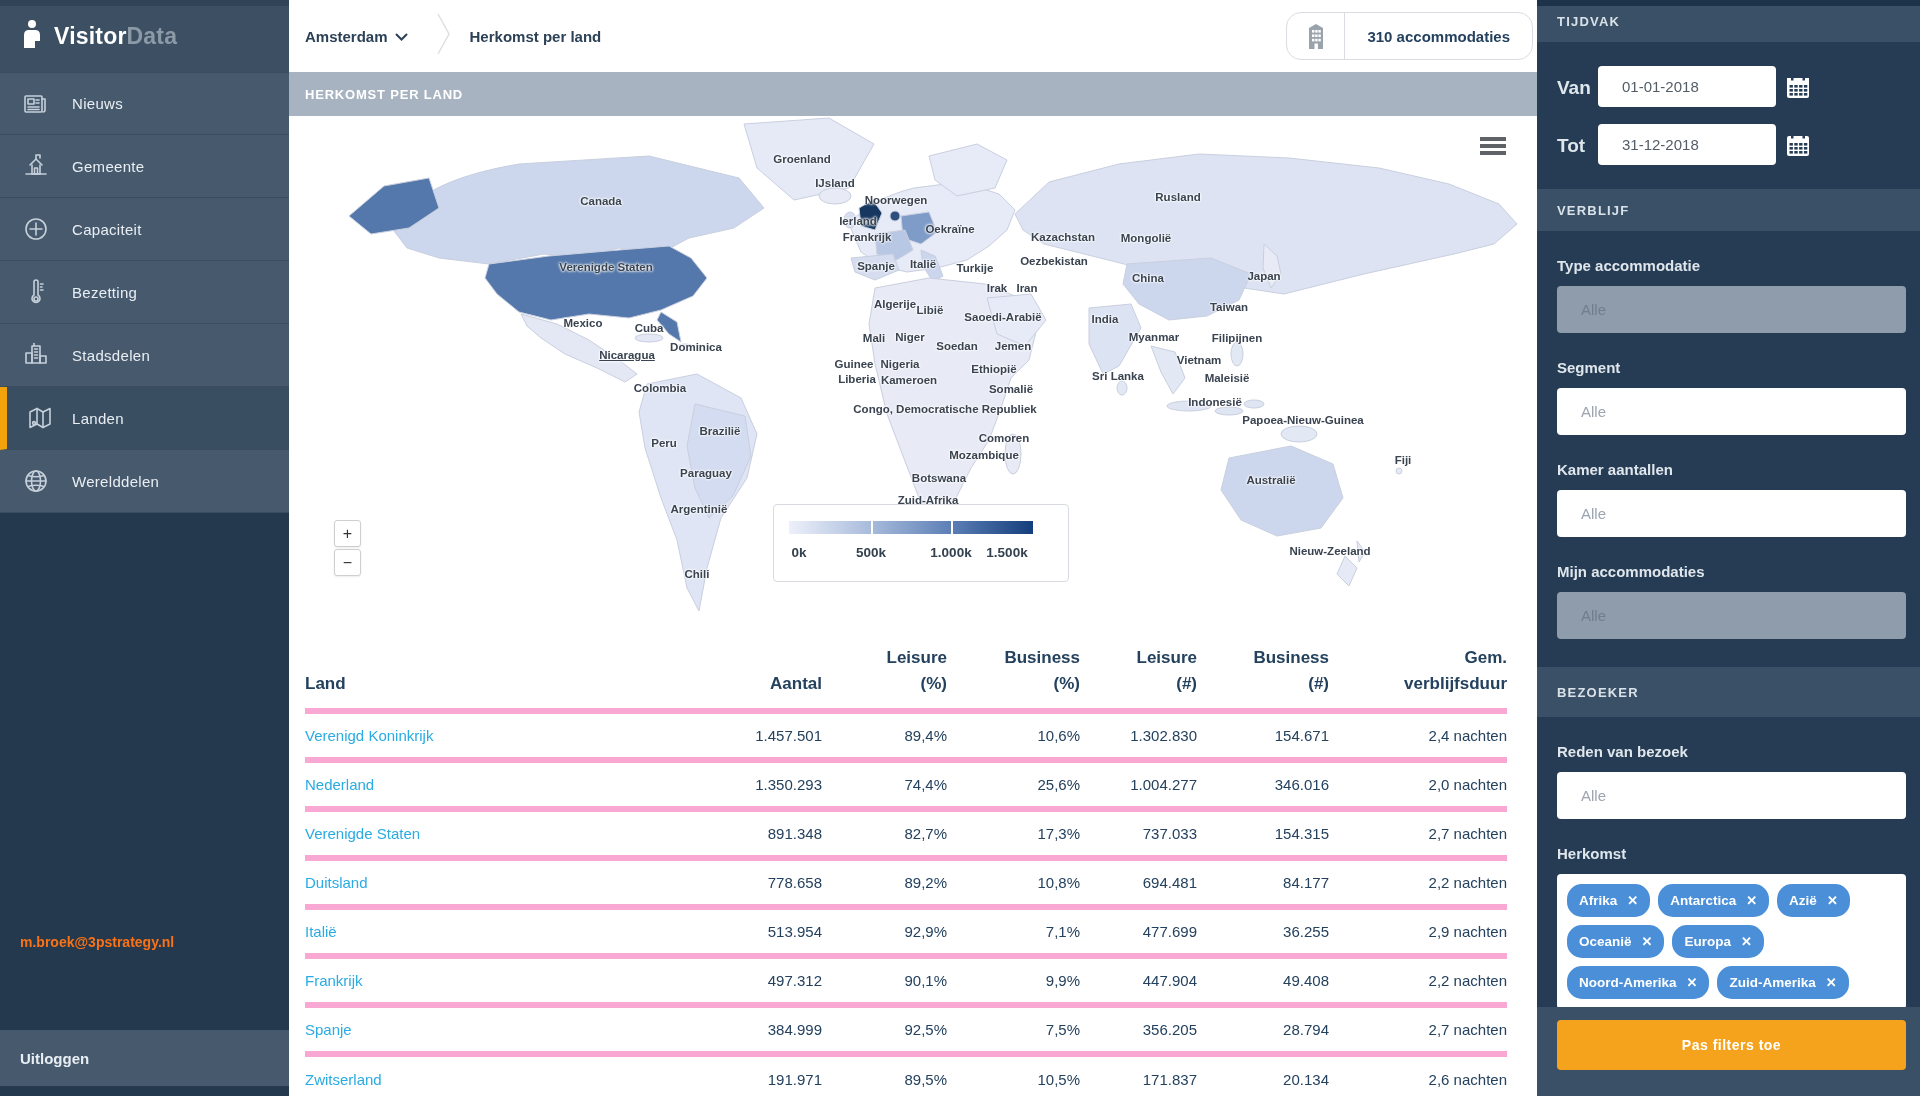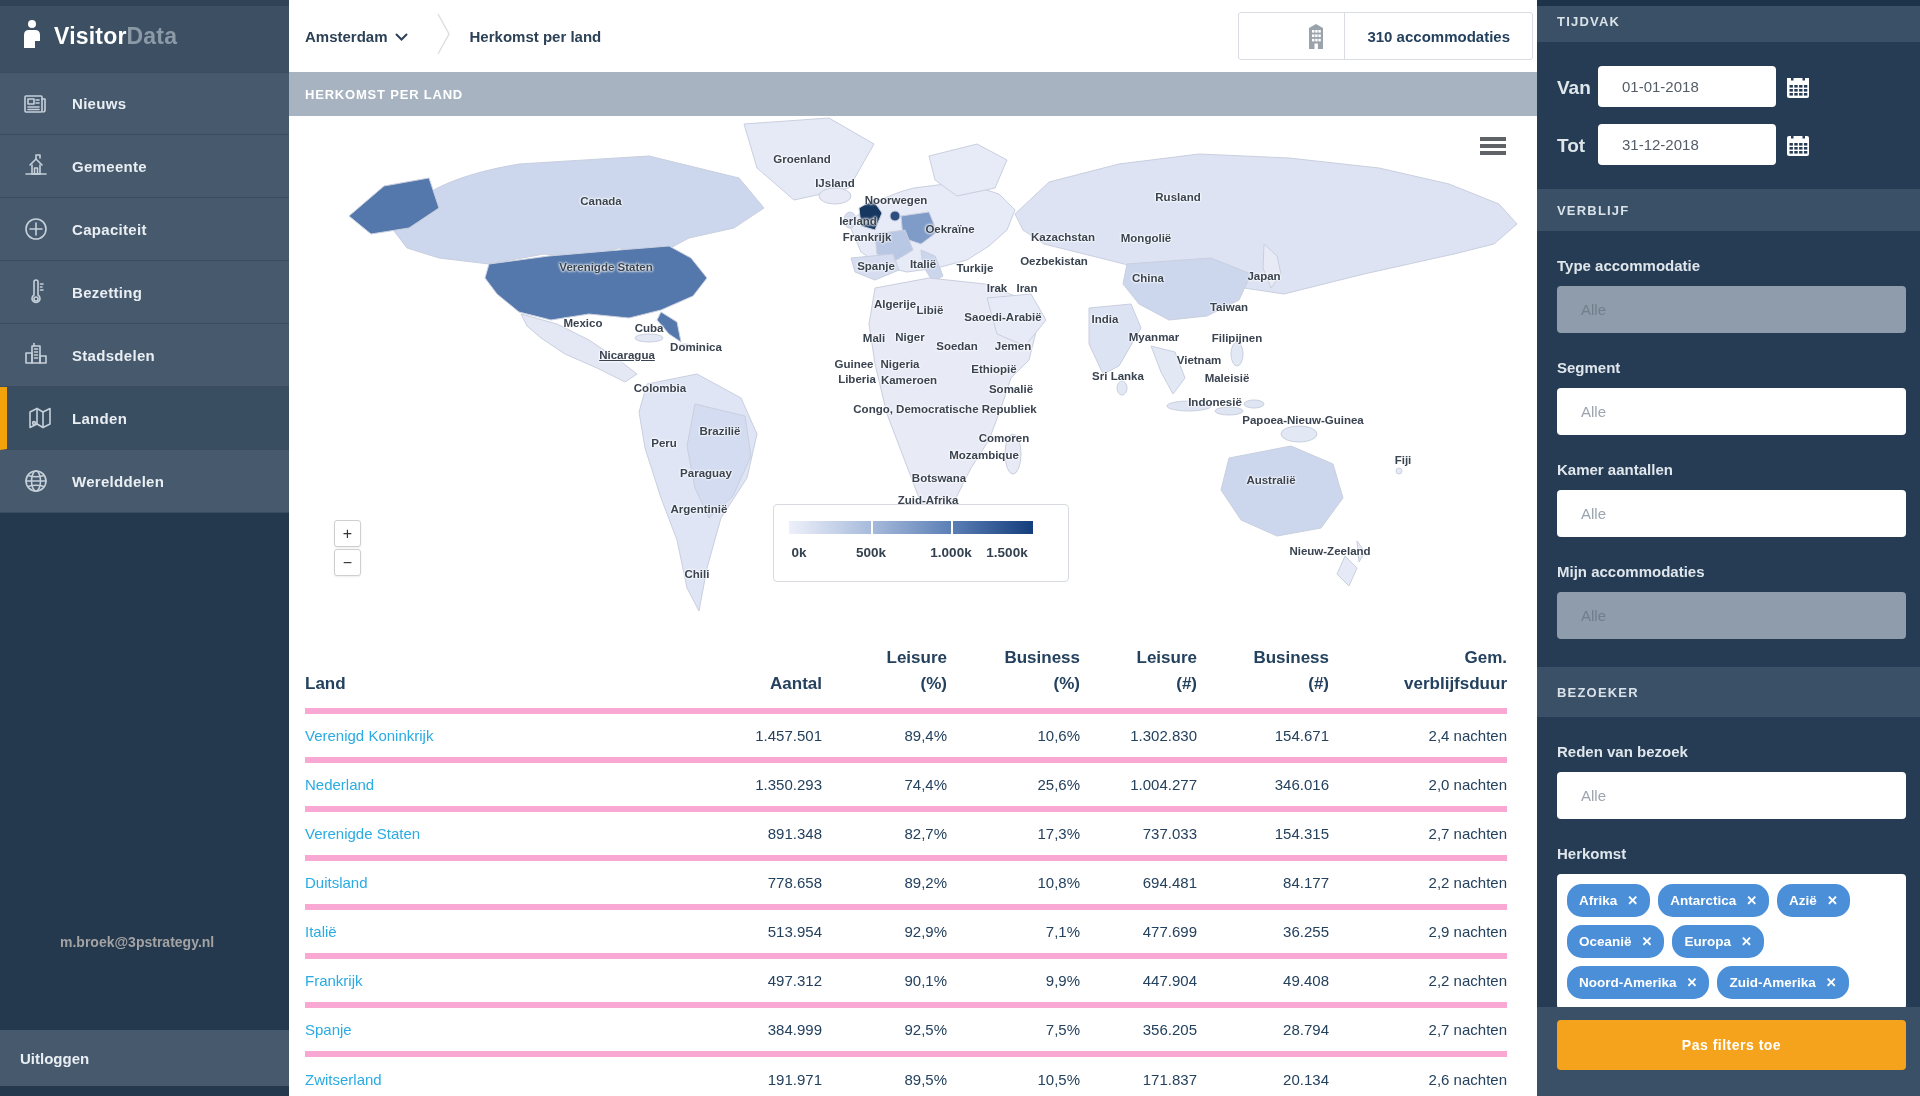--- a/index.html
+++ b/index.html
@@ -11,39 +11,39 @@
   .sidebar { position:absolute; left:0; top:0; width:289px; height:1096px; background:#24384E; }
   .sidebar-top-strip { position:absolute; left:0; top:0; width:289px; height:6px; background:#314457; }
   .logo { height:72px; background:#3C4F63; display:flex; align-items:center; padding-left:20px; }
   .logo-mark { margin-right:8px; }
   .logo-text { font-size:23px; font-weight:bold; color:#fff; letter-spacing:0.2px; }
   .logo-text .dim { color:#8C99A7; }
   .nav-item { height:63px; background:#47596D; border-bottom:1px solid #3A4C5E;
     display:flex; align-items:center; cursor:pointer; }
   .nav-item:first-child { border-top:1px solid #3A4C5E; }
   .nav-icon { width:72px; display:flex; justify-content:center; }
-  .nav-label { color:#E9EEF3; font-size:15px; font-weight:700; letter-spacing:0.3px; }
+  .nav-label { color:#E9EEF3; font-size:15px; font-weight:400; letter-spacing:0.3px; }
   .nav-item.active { background:#3A4E62; border-left:7px solid #F2A20B; }
   .nav-item.active .nav-icon { width:65px; }
-  .side-email { position:absolute; left:20px; top:934px; color:#a3a3a3; font-size:14px; font-weight:600;margin-left:40px; }
+  .side-email { position:absolute; left:20px; top:934px; color:#f97316; font-size:14px; font-weight:600; }
   .side-footer-item { position:absolute; left:0; width:289px; height:56px; background:#47596D;
     color:#E9EEF3; font-size:15px; font-weight:600; display:flex; align-items:center;
     padding-left:20px; cursor:pointer; }
   .side-footer-item.beheer { top:966px; }
   .side-footer-item.uitloggen { top:1030px; }
 
   
   .main { position:absolute; left:289px; top:0; width:1248px; height:1096px; background:#fff; }
   .topbar { position:relative; height:72px; background:#fff; display:flex; align-items:center; }
   .breadcrumb { display:flex; align-items:center; padding-left:16px; }
   .crumb { font-size:15px; font-weight:600; color:#2C4156; }
   .crumb-caret { margin-left:7px; margin-top:2px; }
   .crumb-sep { margin:0 18px 0 28px; }
   .accom-badge { position:absolute; right:4px; top:12px; height:48px; display:flex;
-    border:1px solid #D9DDE2; border-radius:3px; background:#fff;padding-left:48px; }
+    border:1px solid #D9DDE2; border-radius:15px; background:#fff; }
   .accom-icon-cell { width:58px; display:flex; align-items:center; justify-content:center;
     border-right:1px solid #D9DDE2; }
   .accom-text { display:flex; align-items:center; padding:0 22px; font-size:15px;
     font-weight:600; color:#24415E; }
   .section-bar { height:44px; background:#A7B3C0; display:flex; align-items:center; padding-left:16px; }
   .section-title { color:#fff; font-size:13px; font-weight:bold; letter-spacing:0.8px; }
 
   
   .map-wrap { position:relative; width:1248px; height:521px; background:#fff; overflow:hidden; }
   .map-svg { position:absolute; left:0; top:0; }

